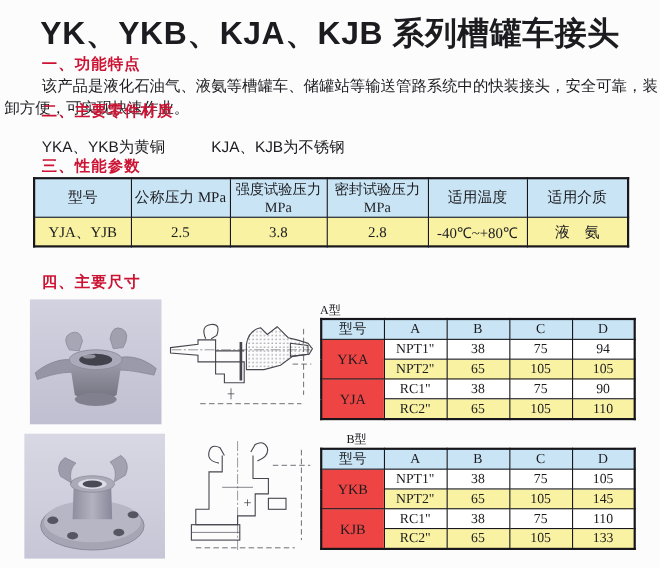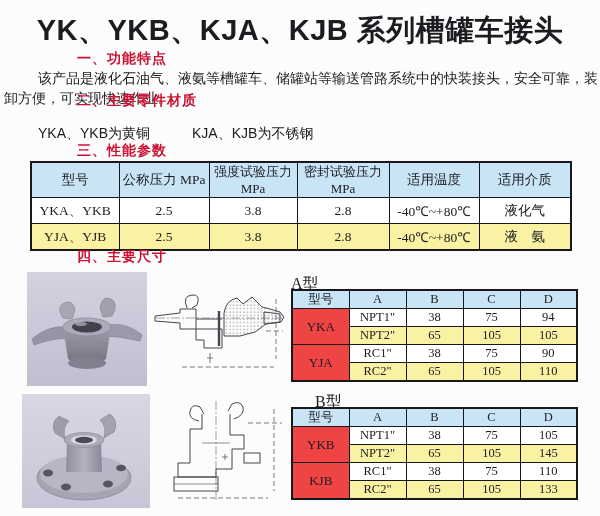--- a/index.html
+++ b/index.html
@@ -8,21 +8,20 @@
     background:#fcfcfd;color:#1c1c20;
     font-family:"Liberation Sans", sans-serif;
   }
   .page-title{
     position:absolute;top:11px;left:0;width:600px;text-align:center;
     font-size:29px;font-weight:bold;letter-spacing:0.5px;
   }
   .sec-head{
     position:absolute;left:38px;font-size:14px;font-weight:bold;color:#cc1333;
     letter-spacing:1px;
-    margin-left:39px;
   }
   #sec1{top:50px;} #sec2{top:92px;} #sec3{top:142px;} #sec4{top:248px;text-align:right;}
   .body-text{
     position:absolute;left:4px;top:68px;width:594px;
     font-size:14px;line-height:20px;text-indent:34px;
   }
   .materials{
     position:absolute;left:38px;top:125px;font-size:14px;
   }
   .materials .gap{display:inline-block;width:42px;}
@@ -33,21 +32,21 @@
     font-family:"Liberation Serif", serif;
     border:2px solid #17171c;
   }
   .perf th,.perf td{border:1px solid #17171c;text-align:center;padding:0;}
   .perf th{height:29px;font-weight:normal;font-size:13.5px;background:#c9e5f5;}
   .perf th.small{font-size:13px;}
   .perf td{height:25px;font-size:13.5px;background:#ffffff;}
   .perf tr.y td{background:#f9f2a2;}
   
   .dim-label{
-    position:absolute;left:291px;font-size:16px;
+    position:absolute;left:291px;font-size:11px;
     font-family:"Liberation Serif", serif;
   }
   #labelA{top:274px;} #labelB{top:392px;margin-left:24px;}
   .dim{
     position:absolute;left:291px;width:285px;
     font-family:"Liberation Serif", serif;
     border:2px solid #17171c;
   }
   #dimA{top:289px;} #dimB{top:407px;}
   .dim th,.dim td{border:1px solid #17171c;text-align:center;padding:0;}
@@ -91,28 +90,20 @@
     <tr>
       <th>型号</th>
       <th>公称压力 MPa</th>
       <th class="small">强度试验压力MPa</th>
       <th class="small">密封试验压力MPa</th>
       <th>适用温度</th>
       <th>适用介质</th>
     </tr>
   </thead>
   <tbody>
-    <tr>
-      <td>YKA、YKB</td>
-      <td>2.5</td>
-      <td>3.8</td>
-      <td>2.8</td>
-      <td>-40℃~+80℃</td>
-      <td>液化气</td>
-    </tr>
     <tr class="y">
       <td>YJA、YJB</td>
       <td>2.5</td>
       <td>3.8</td>
       <td>2.8</td>
       <td>-40℃~+80℃</td>
       <td>液　氨</td>
     </tr>
   </tbody>
 </table>

